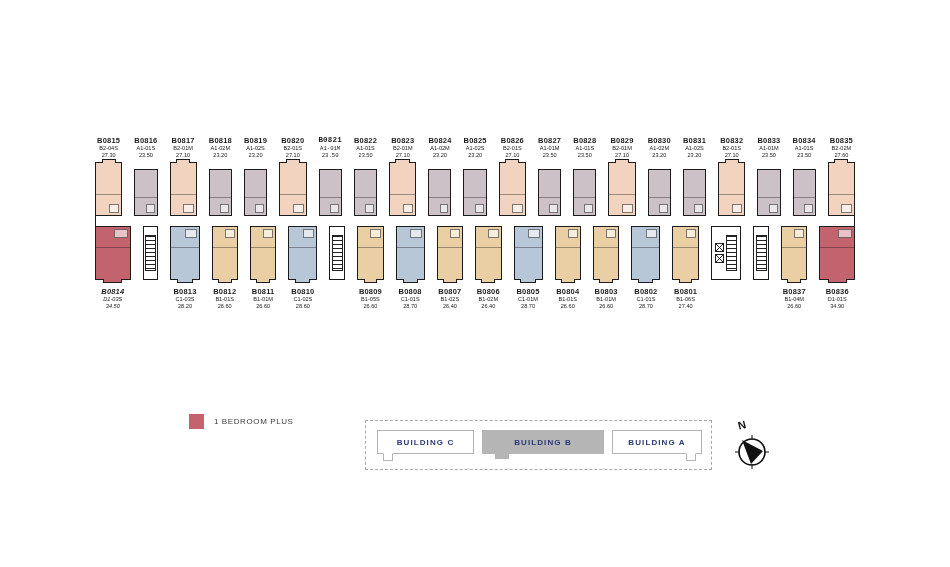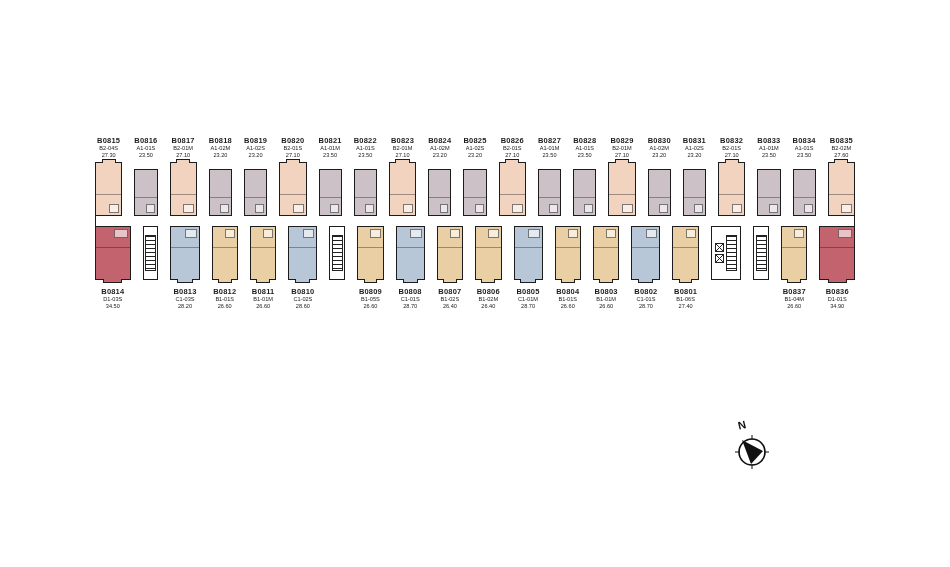--- a/index.html
+++ b/index.html
@@ -92,21 +92,21 @@
         <div class="lblcol" style="flex: 34 1 0px;">
           <div class="u-num">B0819</div>
           <div class="u-type">A1-02S</div>
           <div class="u-area">23.20</div>
         </div>
         <div class="lblcol" style="flex: 40 1 0px;">
           <div class="u-num">B0820</div>
           <div class="u-type">B2-01S</div>
           <div class="u-area">27.10</div>
         </div>
-        <div class="lblcol" style="flex: 34 1 0px;">
+        <div class="lblcol" style="flex: 34 1 0px; font-family: Liberation Mono, monospace;">
           <div class="u-num">B0821</div>
           <div class="u-type">A1-01M</div>
           <div class="u-area">23.50</div>
         </div>
         <div class="lblcol" style="flex: 34 1 0px;">
           <div class="u-num">B0822</div>
           <div class="u-type">A1-01S</div>
           <div class="u-area">23.50</div>
         </div>
         <div class="lblcol" style="flex: 40 1 0px;">
@@ -444,21 +444,21 @@
         </div>
         <div class="ucol" style="flex: 54 1 0px;">
           <div class="unit" style="background: rgb(194, 99, 110);">
             <div class="tab b" style="background: rgb(194, 99, 110);"></div>
             <div class="hline" style="top: 38%;"></div>
             <div class="bath" style="top: 2px;"></div>
           </div>
         </div>
       </div>
     <div class="frow bottom-labels">
-        <div class="lblcol" style="flex: 54 1 0px;">
+        <div class="lblcol" style="flex: 54 1 0px; font-style: italic;">
           <div class="u-num">B0814</div>
           <div class="u-type">D1-03S</div>
           <div class="u-area">34.50</div>
         </div>
         <div class="lblcol" style="flex: 24 1 0px;"></div>
         <div class="lblcol" style="flex: 44 1 0px;">
           <div class="u-num">B0813</div>
           <div class="u-type">C1-03S</div>
           <div class="u-area">28.20</div>
         </div>
@@ -532,22 +532,41 @@
         </div>
         <div class="lblcol" style="flex: 54 1 0px;">
           <div class="u-num">B0836</div>
           <div class="u-type">D1-01S</div>
           <div class="u-area">34.90</div>
         </div>
       </div>
   </div>
 
   <div class="legend">
+    <div class="lrow">
+      <span class="lswatch extra" style="visibility: hidden;"></span>
+      <span class="lswatch main" style="background: rgb(194, 99, 110);"></span>
+      <span class="ltext">1 BEDROOM PLUS</span>
+    </div>
   </div>
 
+  <div class="selector">
+    <div class="bshape" style="left:11px;width:97px;">
+      <span class="blabel">BUILDING C</span>
+      <span class="btab left"></span>
+    </div>
+    <div class="bshape selected" style="left:116px;width:122px;">
+      <span class="blabel">BUILDING B</span>
+      <span class="btab left" style="left:12px;width:14px;"></span>
+    </div>
+    <div class="bshape" style="left:246px;width:90px;">
+      <span class="blabel">BUILDING A</span>
+      <span class="btab right"></span>
+    </div>
+  </div>
 
   <div class="compass">
     <span class="n">N</span>
     <svg width="46" height="54" viewBox="0 0 46 54">
       <circle cx="23" cy="32" r="13" fill="none" stroke="#111" stroke-width="1.6"></circle>
       <line x1="23" y1="15" x2="23" y2="20" stroke="#111" stroke-width="1"></line>
       <line x1="23" y1="44" x2="23" y2="49" stroke="#111" stroke-width="1"></line>
       <line x1="6" y1="32" x2="11" y2="32" stroke="#111" stroke-width="1"></line>
       <line x1="35" y1="32" x2="40" y2="32" stroke="#111" stroke-width="1"></line>
       <polygon points="13,20 34,31 22,44" fill="#111"></polygon>

